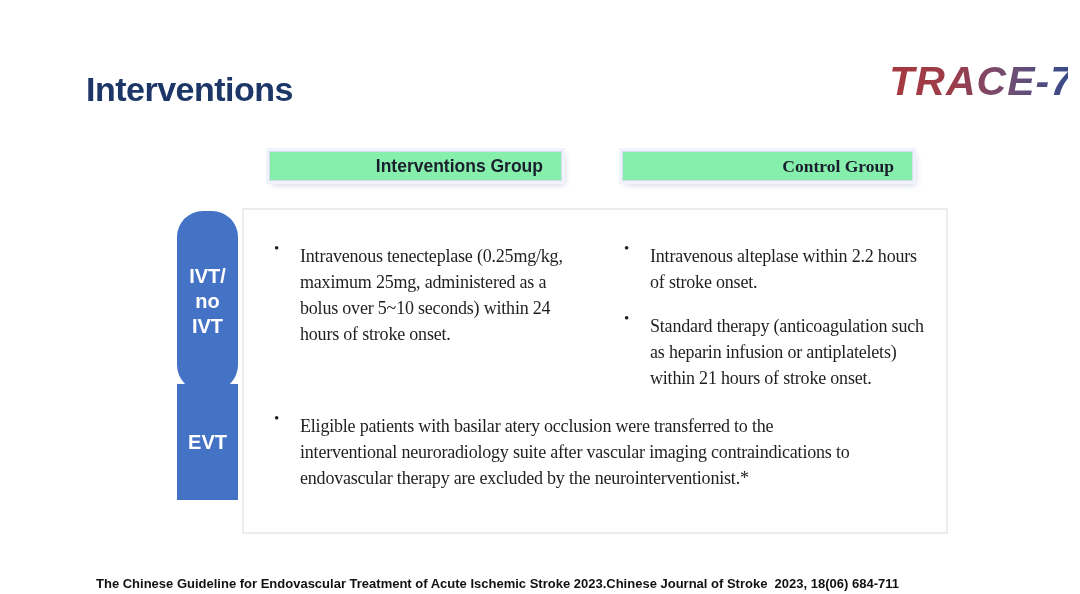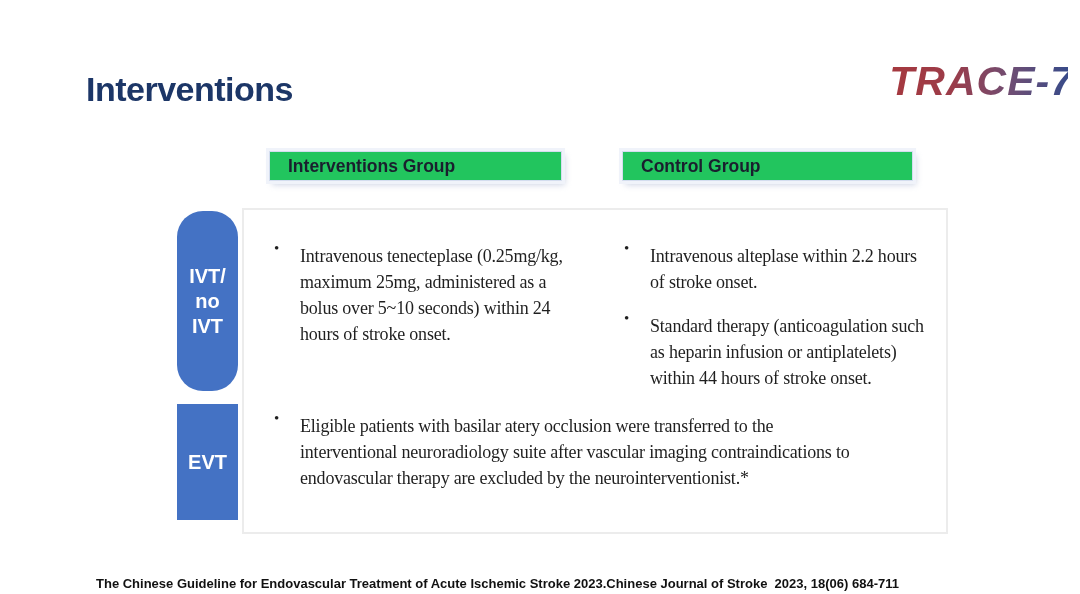--- a/index.html
+++ b/index.html
@@ -37,32 +37,32 @@
     -webkit-background-clip: text;
     background-clip: text;
     color: transparent;
   }
 
   
   .hdr {
     position: absolute;
     top: 127px;
     height: 30px;
-    background: #22c55e;
+    background: #86efac;
     border: 1px solid #d4ddef;
     box-shadow: 0 0 0 3px #f0f3fa, 3px 4px 6px rgba(150, 165, 200, 0.45);
     display: flex;
     align-items: center;
-    justify-content: flex-start;
+    justify-content: flex-end;
     font-size: 17.5px;
     font-weight: 700;
     color: #1a1f2e;
   }
   .hdr-interventions { left: 245px; width: 293px; }
-  .hdr-control { left: 598px; width: 291px; }
+  .hdr-control { left: 598px; width: 291px; font-family: Liberation Serif, serif; }
 
   
   .content-box {
     position: absolute;
     left: 218px;
     top: 184px;
     width: 706px;
     height: 326px;
     background: #ffffff;
     border: 2px solid #ececec;
@@ -78,21 +78,21 @@
     font-weight: 700;
     font-size: 20px;
     line-height: 25px;
     display: flex;
     align-items: center;
     justify-content: center;
     text-align: center;
     white-space: pre-line;
   }
   .row-label-ivt { top: 187px; height: 180px; border-radius: 26px; }
-  .row-label-evt { top: 380px; height: 116px; text-align: right; }
+  .row-label-evt { top: 360px; height: 116px; text-align: right; }
 
   
   ul.bullets {
     position: absolute;
     list-style: none;
     font-size: 18px;
     line-height: 26px;
     color: #1f1f1f;
     letter-spacing: -0.2px;
   }
@@ -150,21 +150,21 @@
 no
 IVT</div>
   <div class="row-label row-label-evt">EVT</div>
 
   <ul class="bullets cell-ivt-interventions">
       <li>Intravenous tenecteplase (0.25mg/kg, maximum 25mg, administered as a bolus over 5~10 seconds) within 24 hours of stroke onset.</li>
     </ul>
 
   <ul class="bullets cell-ivt-control">
       <li>Intravenous alteplase within 2.2 hours of stroke onset.</li>
-      <li>Standard therapy (anticoagulation such as heparin infusion or antiplatelets) within 44 hours of stroke onset.</li>
+      <li>Standard therapy (anticoagulation such as heparin infusion or antiplatelets) within 21 hours of stroke onset.</li>
     </ul>
 
   <ul class="bullets cell-evt">
       <li>Eligible patients with basilar atery occlusion were transferred to the interventional neuroradiology suite after vascular imaging contraindications to endovascular therapy are excluded by the neurointerventionist.*</li>
     </ul>
 
   <div class="footer">The Chinese Guideline for Endovascular Treatment of Acute Ischemic Stroke 2023.Chinese Journal of Stroke  2023, 18(06) 684-711</div>
 
 </div>
 

